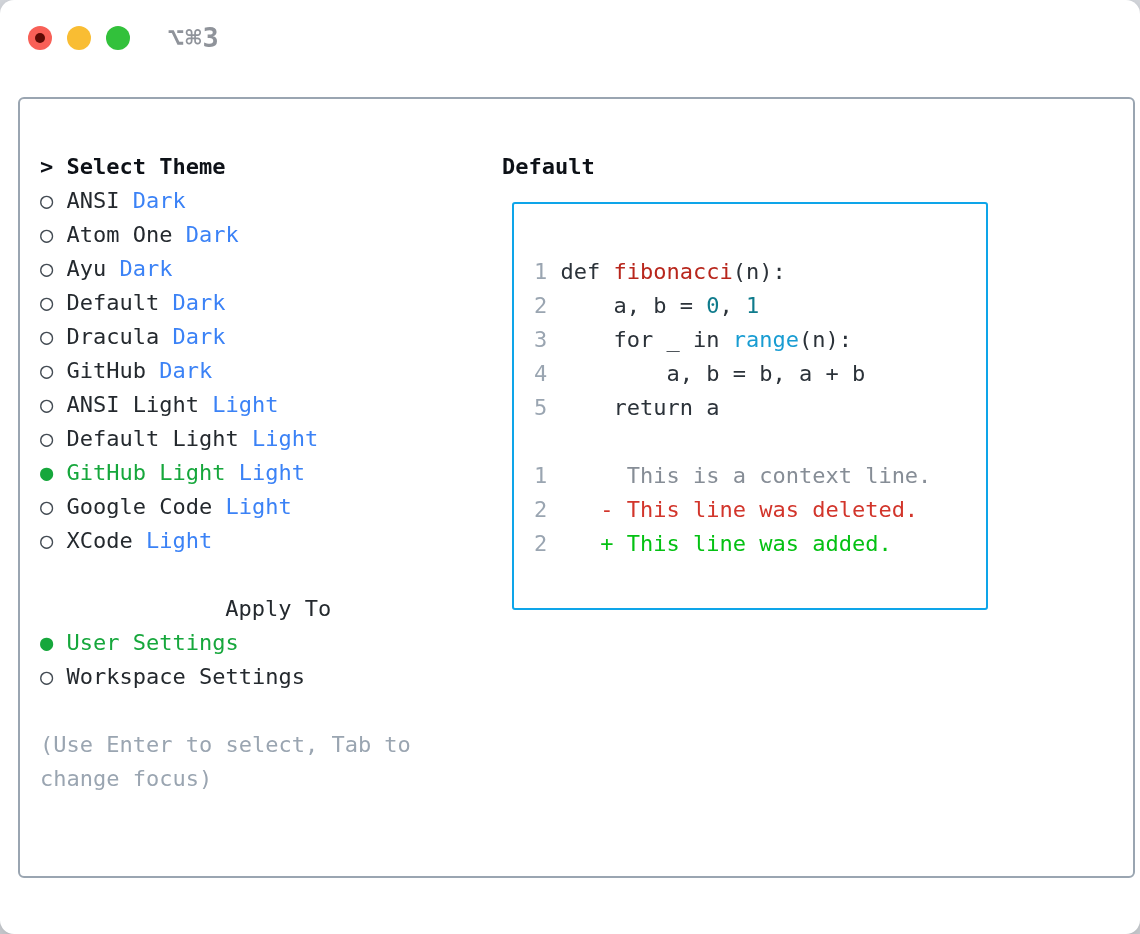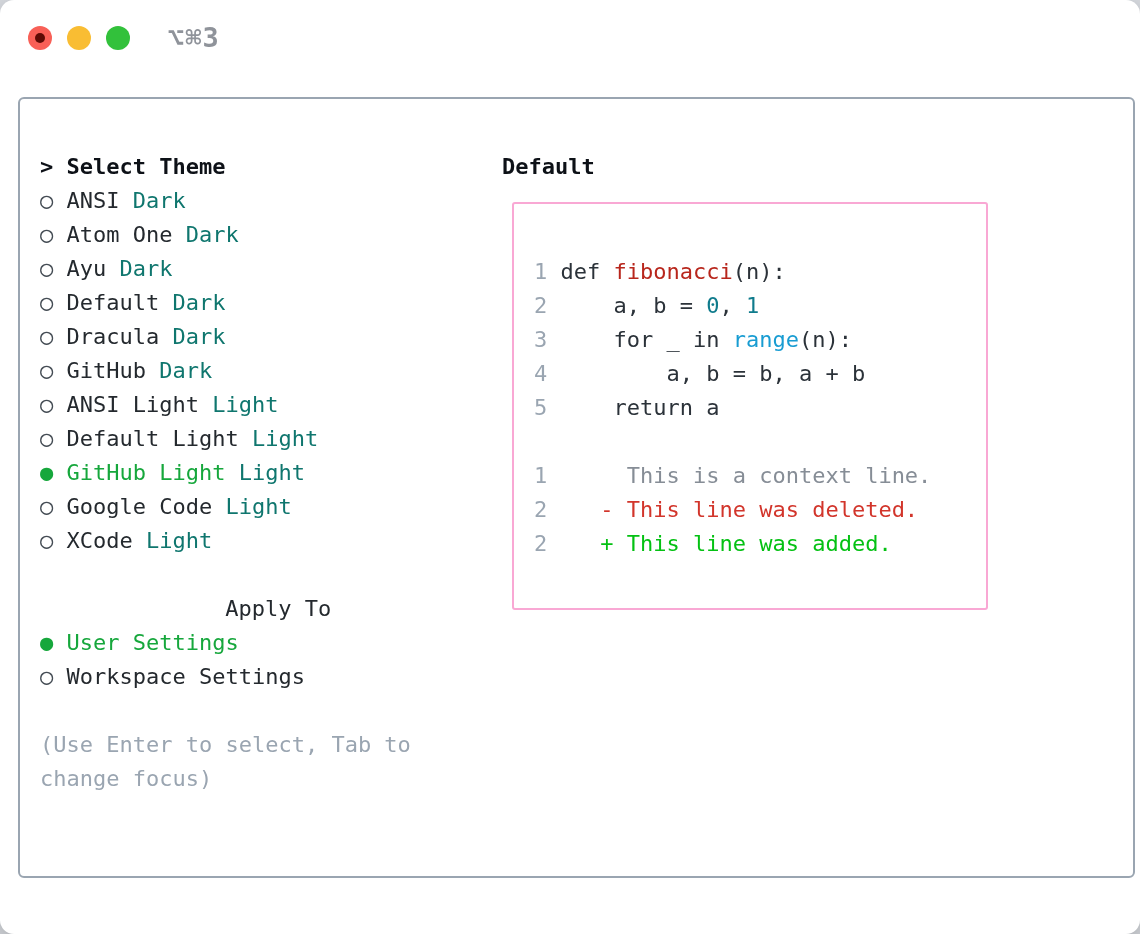--- a/index.html
+++ b/index.html
@@ -37,31 +37,31 @@
   }
   .left-col { position: absolute; left: 20px; top: 51px; width: 450px; }
   .row { font-size: 22px; line-height: 34px; white-space: pre; color: #24292e; }
   .row.blank { height: 34px; }
   .hdr { font-weight: bold; color: #0d1117; }
   .prefix { font-weight: bold; color: #0d1117; }
   .bullet { color: #444c54; }
   .bullet.sel { color: #16a73c; }
   .tname { color: #24292e; }
   .tname.sel { color: #16a73c; }
-  .variant { color: #0f766e; }
+  .variant { color: #3b82f6; }
   .apply-indent { padding-left: 2ch; text-align: center; }
   .hint { font-size: 22px; line-height: 34px; color: #9aa5b1; white-space: pre-line; margin-top: 34px; }
   
   .preview-label {
     position: absolute; left: 482px; top: 51px;
     font-size: 22px; line-height: 34px; font-weight: bold; color: #0d1117;
   }
   .preview-box {
     position: absolute; left: 492px; top: 103px; width: 476px; height: 408px;
-    border: 2px solid #f9a8d4; border-radius: 3px;
+    border: 2px solid #0ea5e9; border-radius: 3px;
     background: #ffffff;
     padding: 51px 0 0 20px;
     overflow: hidden;
   }
   .pline { font-size: 22px; line-height: 34px; white-space: pre; }
   .s-gutter { color: #9aa5b1; }
   .s-code   { color: #2b3239; }
   .s-func   { color: #b8261c; }
   .s-num    { color: #0f7b8c; }
   .s-call   { color: #189cd2; }

